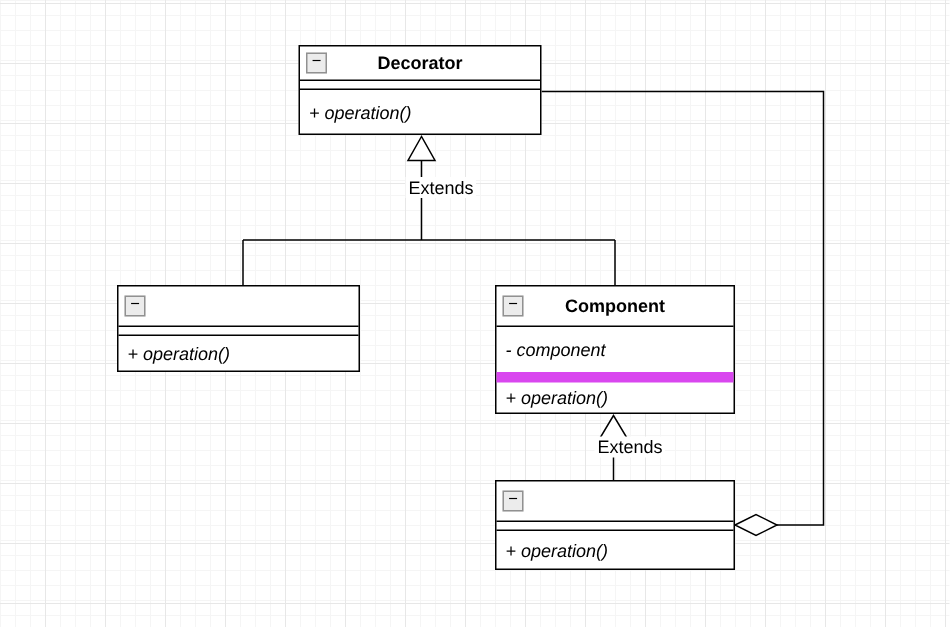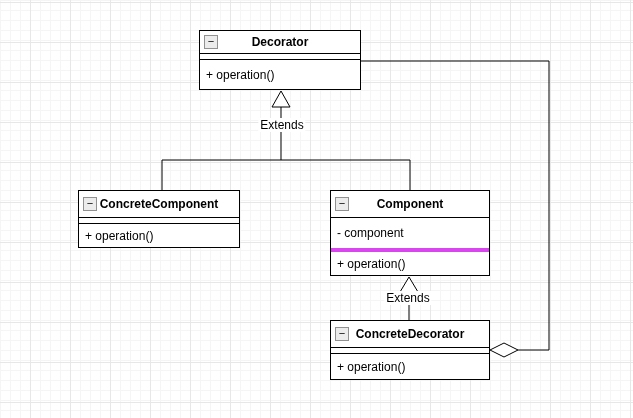--- a/index.html
+++ b/index.html
@@ -35,27 +35,27 @@
   .collapse{
     position:absolute;left:4px;top:50%;transform:translateY(-50%);
     width:14px;height:14px;box-sizing:border-box;
     border:1px solid #919191;background:#ececec;
     font-size:11px;line-height:11px;font-weight:normal;
     text-align:center;color:#000000;
   }
   .uml-gap{flex:0 0 auto;height:5px;border-bottom:1px solid #000000;}
   .uml-row{
     flex:1 1 auto;display:flex;align-items:center;
-    padding-left:6px;white-space:nowrap;
+    padding-left:6px;white-space:nowrap;font-style:italic;
   }
-  .uml-row.sep{flex:0 0 auto;border-bottom:4px solid #d946ef;}
+  .uml-row.sep{flex:0 0 auto;border-bottom:7px solid #d946ef;}
   .edge-label{
     position:absolute;transform:translate(-50%,-50%);
     background:#ffffff;padding:0 2px;
-    font-size:12px;color:#000000;line-height:14px;
+    font-size:12px;color:#000000;line-height:14px;margin-left:12px;
   }
 </style>
 </head>
 <body>
 
 <div class="canvas">
 
   <svg class="connectors" viewBox="0 0 633 418">
 
     <g>
@@ -79,39 +79,37 @@
       <span class="collapse">−</span>
       <span>Decorator</span>
     </div>
     <div class="uml-gap"></div>
     <div class="uml-row">+ operation()</div>
   </div>
 
   <div class="uml-class" style="left:78px;top:190px;width:162px;height:58px;">
     <div class="uml-title" style="height:26px;">
       <span class="collapse">−</span>
-      <span>ConcreteComponent</span>
     </div>
     <div class="uml-gap"></div>
     <div class="uml-row">+ operation()</div>
   </div>
 
   <div class="uml-class" style="left:330px;top:190px;width:160px;height:86px;">
     <div class="uml-title" style="height:26px;">
       <span class="collapse">−</span>
       <span>Component</span>
     </div>
     <div class="uml-row sep" style="height:30px;">- component</div>
     <div class="uml-row">+ operation()</div>
   </div>
 
   <div class="uml-class" style="left:330px;top:320px;width:160px;height:60px;">
     <div class="uml-title" style="height:26px;">
       <span class="collapse">−</span>
-      <span>ConcreteDecorator</span>
     </div>
     <div class="uml-gap"></div>
     <div class="uml-row">+ operation()</div>
   </div>
 
   <div class="edge-label" style="left:282px;top:125px;">Extends</div>
   <div class="edge-label" style="left:408px;top:298px;">Extends</div>
 
 </div>
 

